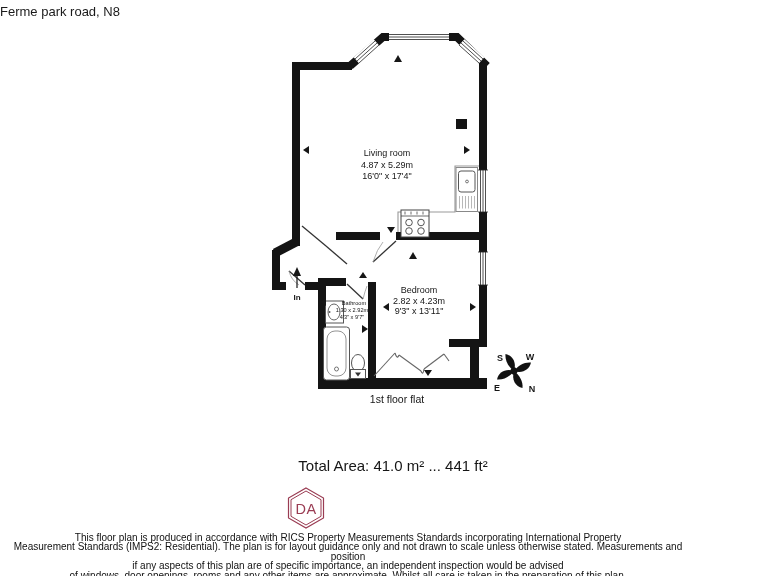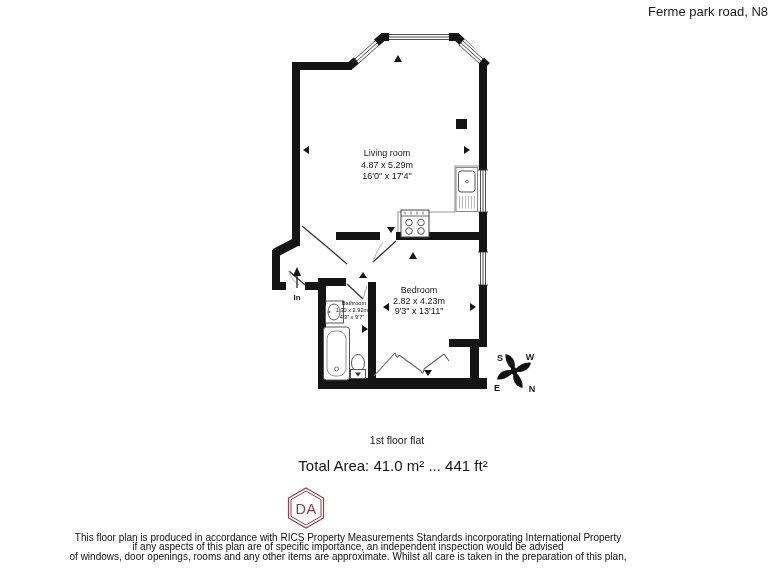--- a/index.html
+++ b/index.html
@@ -1,21 +1,21 @@
 <!DOCTYPE html>
 <html><head>
 <meta charset="utf-8">
 <style>
   html,body{margin:0;padding:0;background:#fff;}
   .page{position:relative;width:768px;height:576px;background:#fff;overflow:hidden;
         font-family:"Liberation Sans",sans-serif;color:#161616;}
-  .title{position:absolute;top:4px;left:0;width:768px;text-align:right;
+  .title{position:absolute;top:4px;left:0;width:768px;text-align:left;
          font-size:13px;color:#1a1a1a;}
   #plan{position:absolute;left:260px;top:26px;width:300px;height:380px;}
-  .floor-label{position:absolute;top:434px;left:397px;transform:translateX(-50%);
+  .floor-label{position:absolute;top:393px;left:397px;transform:translateX(-50%);
          font-size:10.5px;}
   .total-area{position:absolute;top:457px;left:393px;transform:translateX(-50%);
          font-size:15px;}
   .logo-row{position:absolute;left:286px;top:486px;display:flex;align-items:center;gap:7px;}
   .brand-name{font-size:24px;letter-spacing:0.5px;margin-top:-3px;}
   .disclaimer{position:absolute;top:533px;left:0;width:696px;text-align:center;
          font-size:10px;line-height:9.4px;color:#111;}
   svg text{font-family:"Liberation Sans",sans-serif;fill:#161616;}
   .room-lbl{font-size:9px;}
   .room-lbl-sm{font-size:5.6px;}
@@ -216,17 +216,18 @@
   <div class="logo-row">
     <svg width="40" height="44" viewBox="0 0 40 44">
       <polygon points="20,2 37.5,12 37.5,32 20,42 2.5,32 2.5,12" fill="none" stroke="#9a3c53" stroke-width="1.2"></polygon>
       <polygon points="20,5 35,13.7 35,30.3 20,39 5,30.3 5,13.7" fill="none" stroke="#9a3c53" stroke-width="1"></polygon>
       <text x="20" y="27.5" text-anchor="middle" style="font-size:14.5px;fill:#9a3c53;letter-spacing:0.5px;">DA</text>
     </svg>
   </div>
 
   <div class="disclaimer">
     <div>This floor plan is produced in accordance with RICS Property Measurements Standards incorporating International Property</div>
+    <div>Measurement Standards (IMPS2: Residential). The plan is for layout guidance only and not drawn to scale unless otherwise stated. Measurements and position</div>
     <div>if any aspects of this plan are of specific importance, an independent inspection would be advised</div>
     <div>of windows, door openings, rooms and any other items are approximate. Whilst all care is taken in the preparation of this plan,</div>
   </div>
 
 </div>
 
 </body></html>

